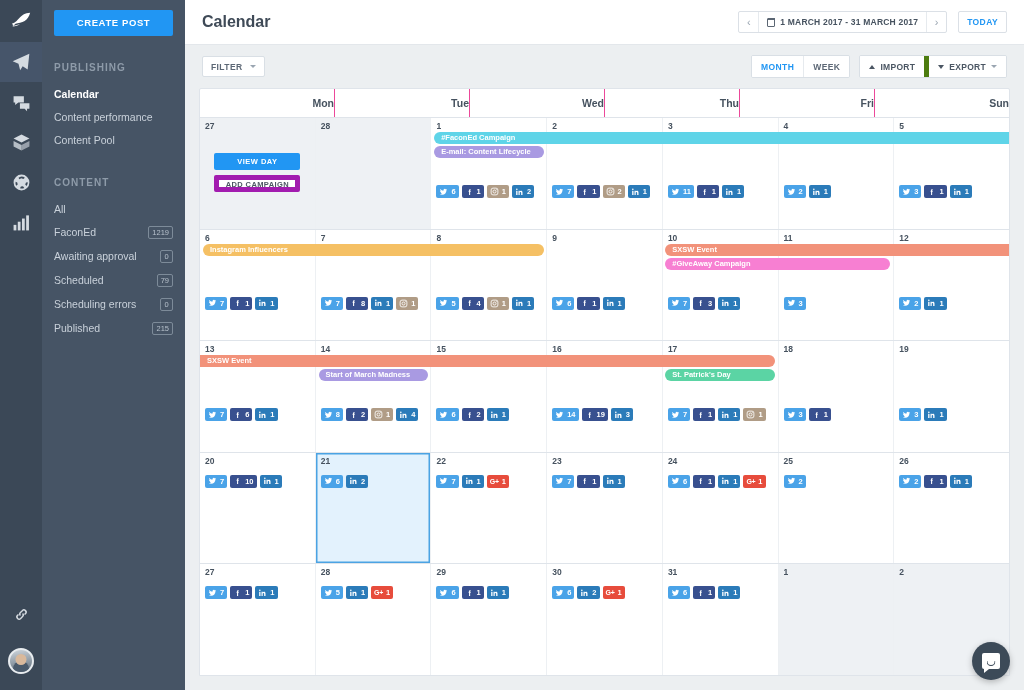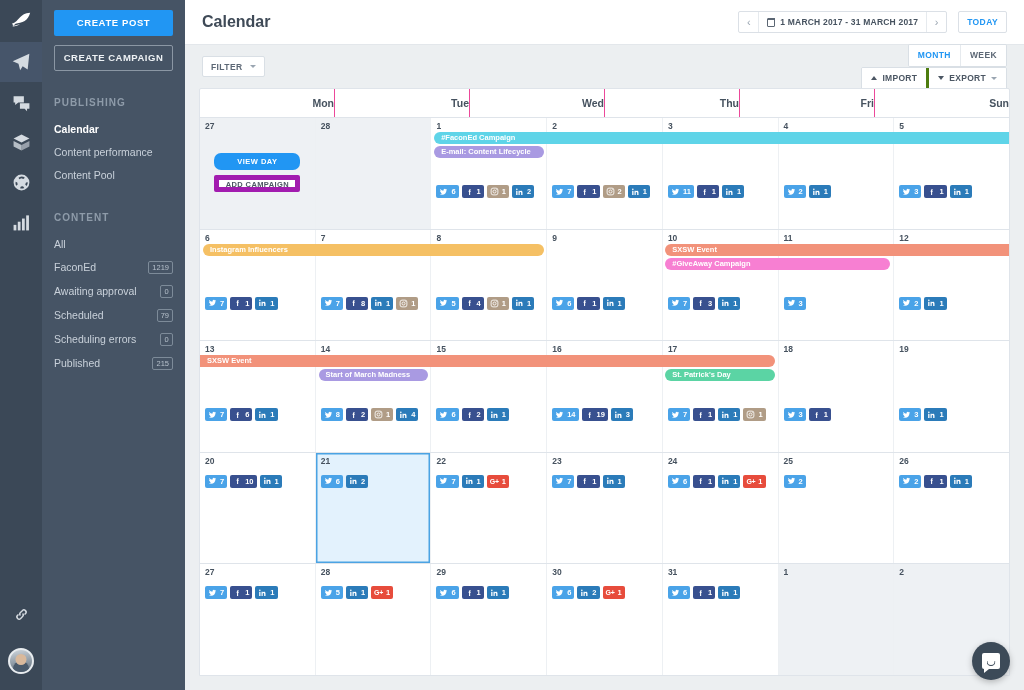--- a/index.html
+++ b/index.html
@@ -108,36 +108,36 @@
 
   .toolbar {
     height: 43px; display: flex; align-items: center; padding: 0 17px; flex-shrink: 0;
   }
   .btn-filter {
     border: 1px solid #d9dfe5; background: #fff; border-radius: 2px; height: 21px;
     padding: 0 8px; font-size: 8.5px; font-weight: bold; color: #5c6775; letter-spacing: .4px;
     display: flex; align-items: center; gap: 7px; cursor: pointer; font-family: "Liberation Sans", sans-serif;
   }
   .caret { border-left: 3.2px solid transparent; border-right: 3.2px solid transparent; border-top: 3.8px solid #9aa5b1; }
-  .toolbar-right { margin-left: auto; display: flex; align-items: flex-end; flex-direction: column; }
+  .toolbar-right { margin-left: auto; display: flex; align-items: flex-start; }
   .seg { display: flex; border: 1px solid #d9dfe5; border-radius: 2px; overflow: hidden; background: #fff; }
   .seg-btn {
     height: 21px; padding: 0 9px; font-size: 8.5px; font-weight: bold; letter-spacing: .4px;
     color: #5c6775; background: #fff; border: none; cursor: pointer; display: flex; align-items: center;
     font-family: "Liberation Sans", sans-serif;
   }
   .seg-btn.active { color: #2196f3; }
   .seg-btn + .seg-btn { border-left: 1px solid #e6eaee; }
   .io-group { display: flex; border: 1px solid #d9dfe5; border-radius: 2px; overflow: hidden; background: #fff; margin-left: 9px; }
   .io-btn {
     height: 21px; padding: 0 9px; font-size: 8.5px; font-weight: bold; letter-spacing: .3px;
     color: #4b5663; background: #fff; border: none; cursor: pointer;
     display: flex; align-items: center; gap: 5px; font-family: "Liberation Sans", sans-serif;
   }
-  .io-btn + .io-btn { border-left: 3px solid #4d7c0f; }
+  .io-btn + .io-btn { border-left: 5px solid #4d7c0f; }
   .arrow-up { width: 0; height: 0; border-left: 3.5px solid transparent; border-right: 3.5px solid transparent; border-bottom: 4.5px solid #4b5663; }
   .arrow-dn { width: 0; height: 0; border-left: 3.5px solid transparent; border-right: 3.5px solid transparent; border-top: 4.5px solid #4b5663; }
 
   
   .cal-wrap { flex: 1; padding: 0 14px 14px 14px; min-height: 0; }
   .calendar {
     background: #fff; border: 1px solid #dfe4ea; border-radius: 2px 2px 0 0;
     height: 100%; display: flex; flex-direction: column; overflow: hidden;
   }
   .dow-row { display: flex; border-bottom: 1px solid #dfe4ea; height: 29px; flex-shrink: 0; }
@@ -154,21 +154,21 @@
   .day {
     flex: 1; position: relative; padding: 3px 5px; min-width: 0; cursor: pointer;
   }
   .day + .day { border-left: 1px solid #edf0f3; }
   .day.other { background: #eef1f4; }
   .day.today { background: #e3f2fd; box-shadow: inset 0 0 0 1.5px #4ba3e3; }
   .day-num { font-size: 8.5px; font-weight: bold; color: #46525f; }
 
   .day-actions { margin-top: 22px; display: flex; flex-direction: column; align-items: center; gap: 5px; }
   .view-day {
-    width: 86px; height: 17px; background: #2196f3; color: #fff; border: none; border-radius: 7px;
+    width: 86px; height: 17px; background: #2196f3; color: #fff; border: none; border-radius: 2px;
     font-size: 7.5px; font-weight: bold; letter-spacing: .5px; cursor: pointer;
     font-family: "Liberation Sans", sans-serif;
   }
   .add-campaign {
     width: 86px; height: 17px; background: #fff; color: #4b5663; border: 5px solid #a21caf; border-radius: 2px;
     font-size: 7.5px; font-weight: bold; letter-spacing: .4px; cursor: pointer;
     font-family: "Liberation Sans", sans-serif;
   }
 
   
@@ -253,21 +253,20 @@
       <svg width="15" height="15" viewBox="0 0 24 24">
           <path d="M9.5 14.5a4.6 4.6 0 010-6.5l3-3a4.6 4.6 0 116.5 6.5l-1.4 1.4-1.6-1.6 1.4-1.4a2.3 2.3 0 10-3.3-3.3l-3 3a2.3 2.3 0 000 3.3z"></path>
           <path d="M14.5 9.5a4.6 4.6 0 010 6.5l-3 3A4.6 4.6 0 115 12.5l1.4-1.4L8 12.7l-1.4 1.4a2.3 2.3 0 103.3 3.3l3-3a2.3 2.3 0 000-3.3z"></path>
         </svg>
     </div>
     <div class="rail-avatar"></div>
   </div>
 
   <div class="sidebar">
     <button class="btn-create-post">CREATE POST</button>
-    <button class="btn-create-campaign">CREATE CAMPAIGN</button>
 
     <div class="sb-section">PUBLISHING</div>
     <div class="sb-item active">
       <span>Calendar</span>
     </div>
     <div class="sb-item">
       <span>Content performance</span>
     </div>
     <div class="sb-item">
       <span>Content Pool</span>

